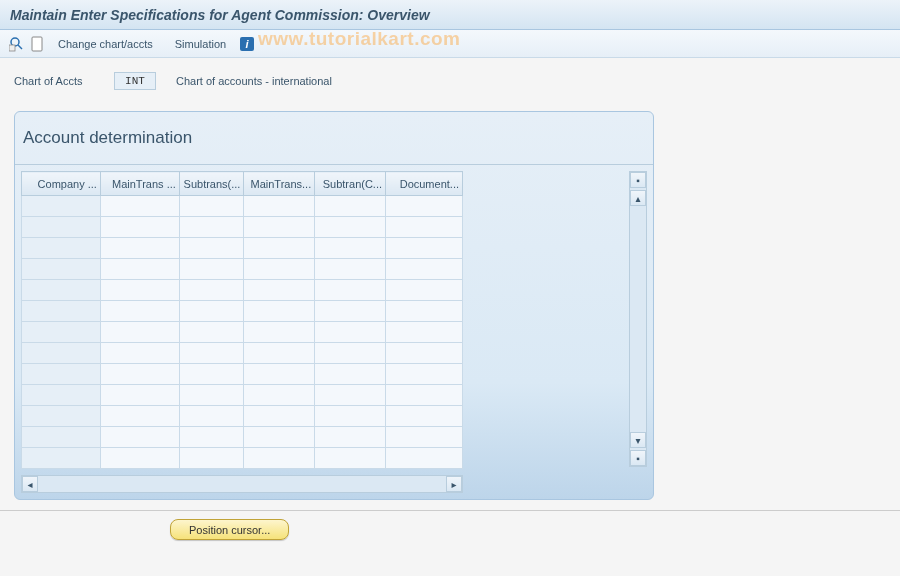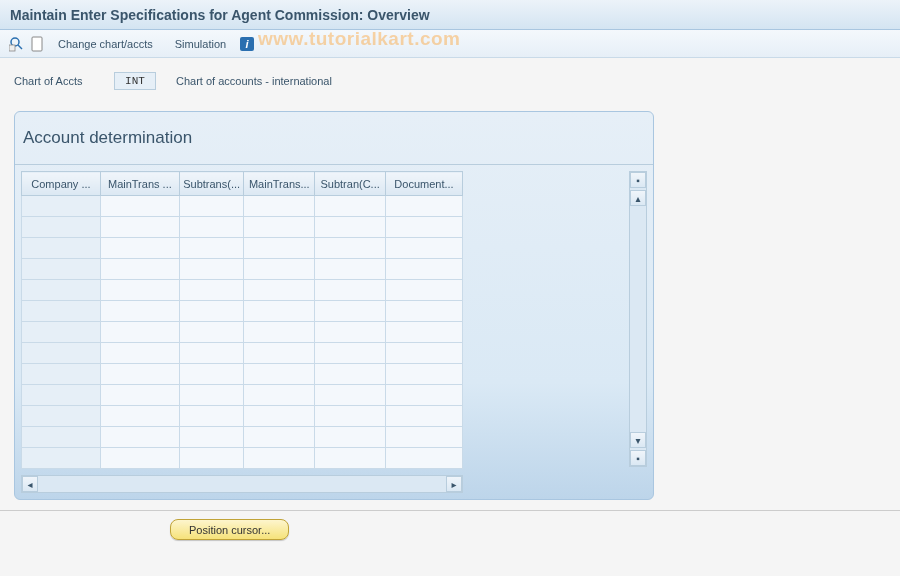--- a/index.html
+++ b/index.html
@@ -17,20 +17,21 @@
       background: linear-gradient(to bottom, #ecf3f9 0%, #d4e4f2 100%);
       height: 30px;
       display: flex;
       align-items: center;
       padding: 0 10px;
       border-bottom: 1px solid #a9c6e0;
     }
     .title-bar h1 {
       font-size: 14px;
       font-weight: bold;
+      font-style: italic;
       color: #3a556b;
       text-align: center;
     }
     .toolbar {
       background: linear-gradient(to bottom, #f4f8fc 0%, #e6eff7 100%);
       height: 28px;
       display: flex;
       align-items: center;
       padding: 0 8px;
       gap: 2px;
@@ -105,21 +106,21 @@
       border-collapse: collapse;
       width: 442px;
     }
     th {
       background: linear-gradient(to bottom, #f0f5fa 0%, #dbe8f3 100%);
       border: 1px solid #b8cddd;
       height: 24px;
       font-size: 11px;
       font-weight: normal;
       color: #3a556b;
-      text-align: center;
+      text-align: right;
       padding: 0 3px;
       overflow: hidden;
       white-space: nowrap;
     }
     td {
       border: 1px solid #c9dae8;
       height: 21px;
       background: #f4f8fc;
     }
     td.dark {

